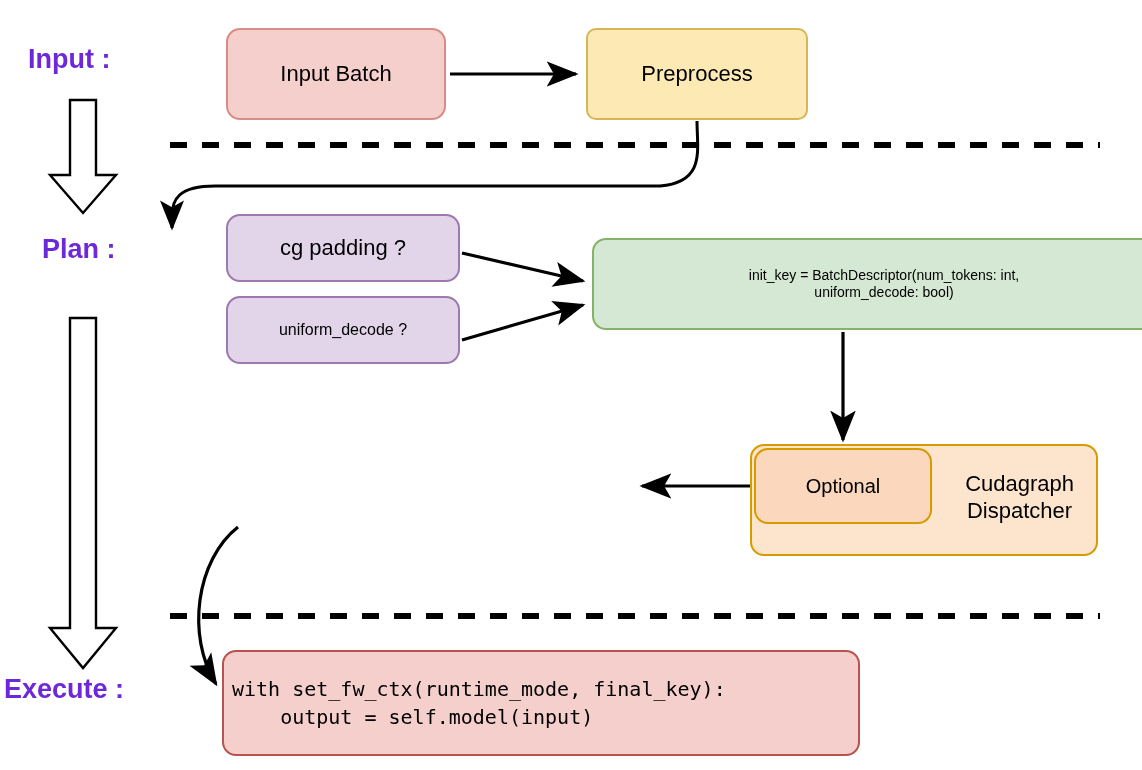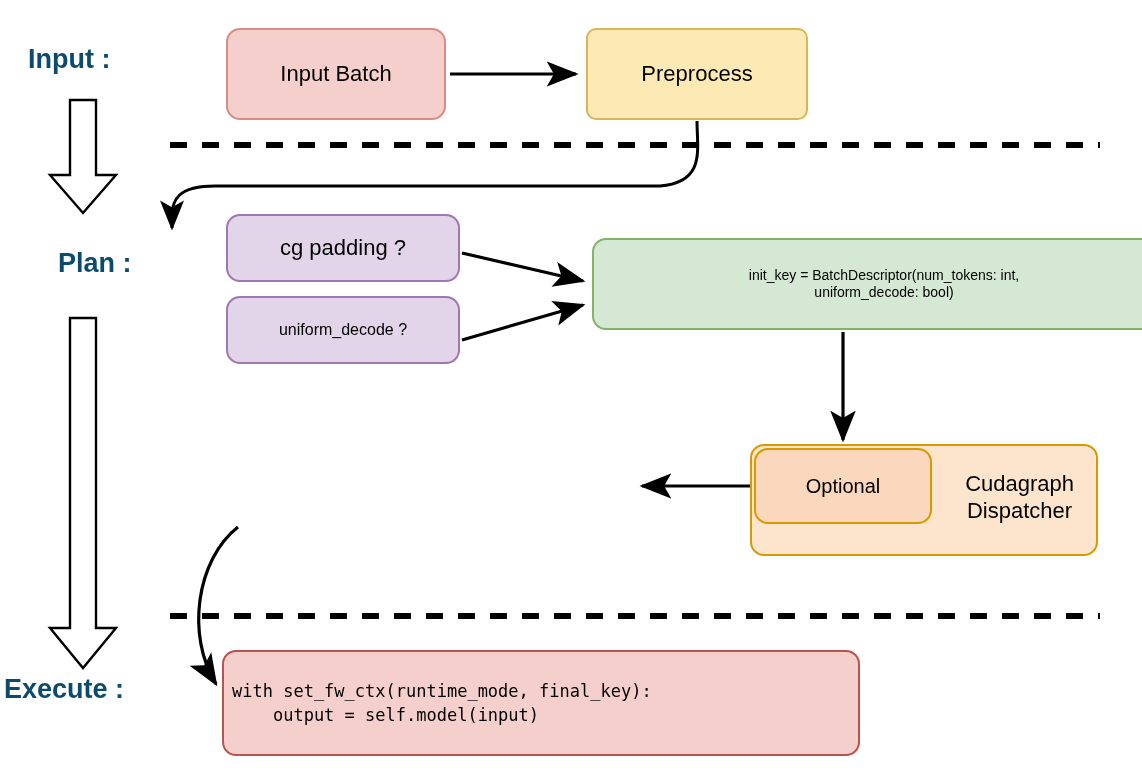--- a/index.html
+++ b/index.html
@@ -22,21 +22,21 @@
     top: 0;
     width: 1142px;
     height: 770px;
     pointer-events: none;
   }
   .stage-label {
     position: absolute;
     font-family: "Liberation Sans", sans-serif;
     font-weight: bold;
     font-size: 27px;
-    color: #0c4a6e;
+    color: #6d28d9;
     white-space: nowrap;
     letter-spacing: 0px;
   }
   .node {
     position: absolute;
     box-sizing: border-box;
     border-radius: 14px;
     border-style: solid;
     border-width: 2px;
     display: flex;
@@ -98,21 +98,21 @@
   .n-dispatch {
     left: 754px; top: 448px; width: 178px; height: 76px;
     background: #fad7bd; border-color: #d79b00;
     font-size: 20px;
     z-index: 4;
   }
   .n-code {
     left: 222px; top: 650px; width: 638px; height: 106px;
     background: #f5cfcb; border-color: #b85450;
     font-family: "DejaVu Sans Mono", "Liberation Mono", monospace;
-    font-size: 17px;
+    font-size: 20px;
     justify-content: flex-end;
     padding-left: 8px;
   }
   .n-code .txt {
     text-align: left;
     line-height: 1.42;
     white-space: pre;
   }
 </style>
 </head>
@@ -143,21 +143,21 @@
     <line x1="462" y1="340" x2="583" y2="305" stroke="#000000" stroke-width="3.2" marker-end="url(#ah)"></line>
 
     <line x1="843" y1="332" x2="843" y2="440" stroke="#000000" stroke-width="3.2" marker-end="url(#ah)"></line>
 
     <line x1="752" y1="486" x2="642" y2="486" stroke="#000000" stroke-width="3.2" marker-end="url(#ah)"></line>
 
     <path d="M 238 527 C 196 560, 186 636, 216 684" fill="none" stroke="#000000" stroke-width="3.2" marker-end="url(#ah)"></path>
   </svg>
 
   <div class="stage-label" style="left:28px; top:44px;">Input :</div>
-  <div class="stage-label" style="left:42px; top:248px;margin-left:16px;">Plan :</div>
+  <div class="stage-label" style="left:42px; top:234px;">Plan :</div>
   <div class="stage-label" style="left:4px; top:674px;">Execute :</div>
 
   <div class="node n-input-batch">
     <span class="txt">Input Batch</span>
   </div>
 
   <div class="node n-preprocess">
     <span class="txt">Preprocess</span>
   </div>
 

